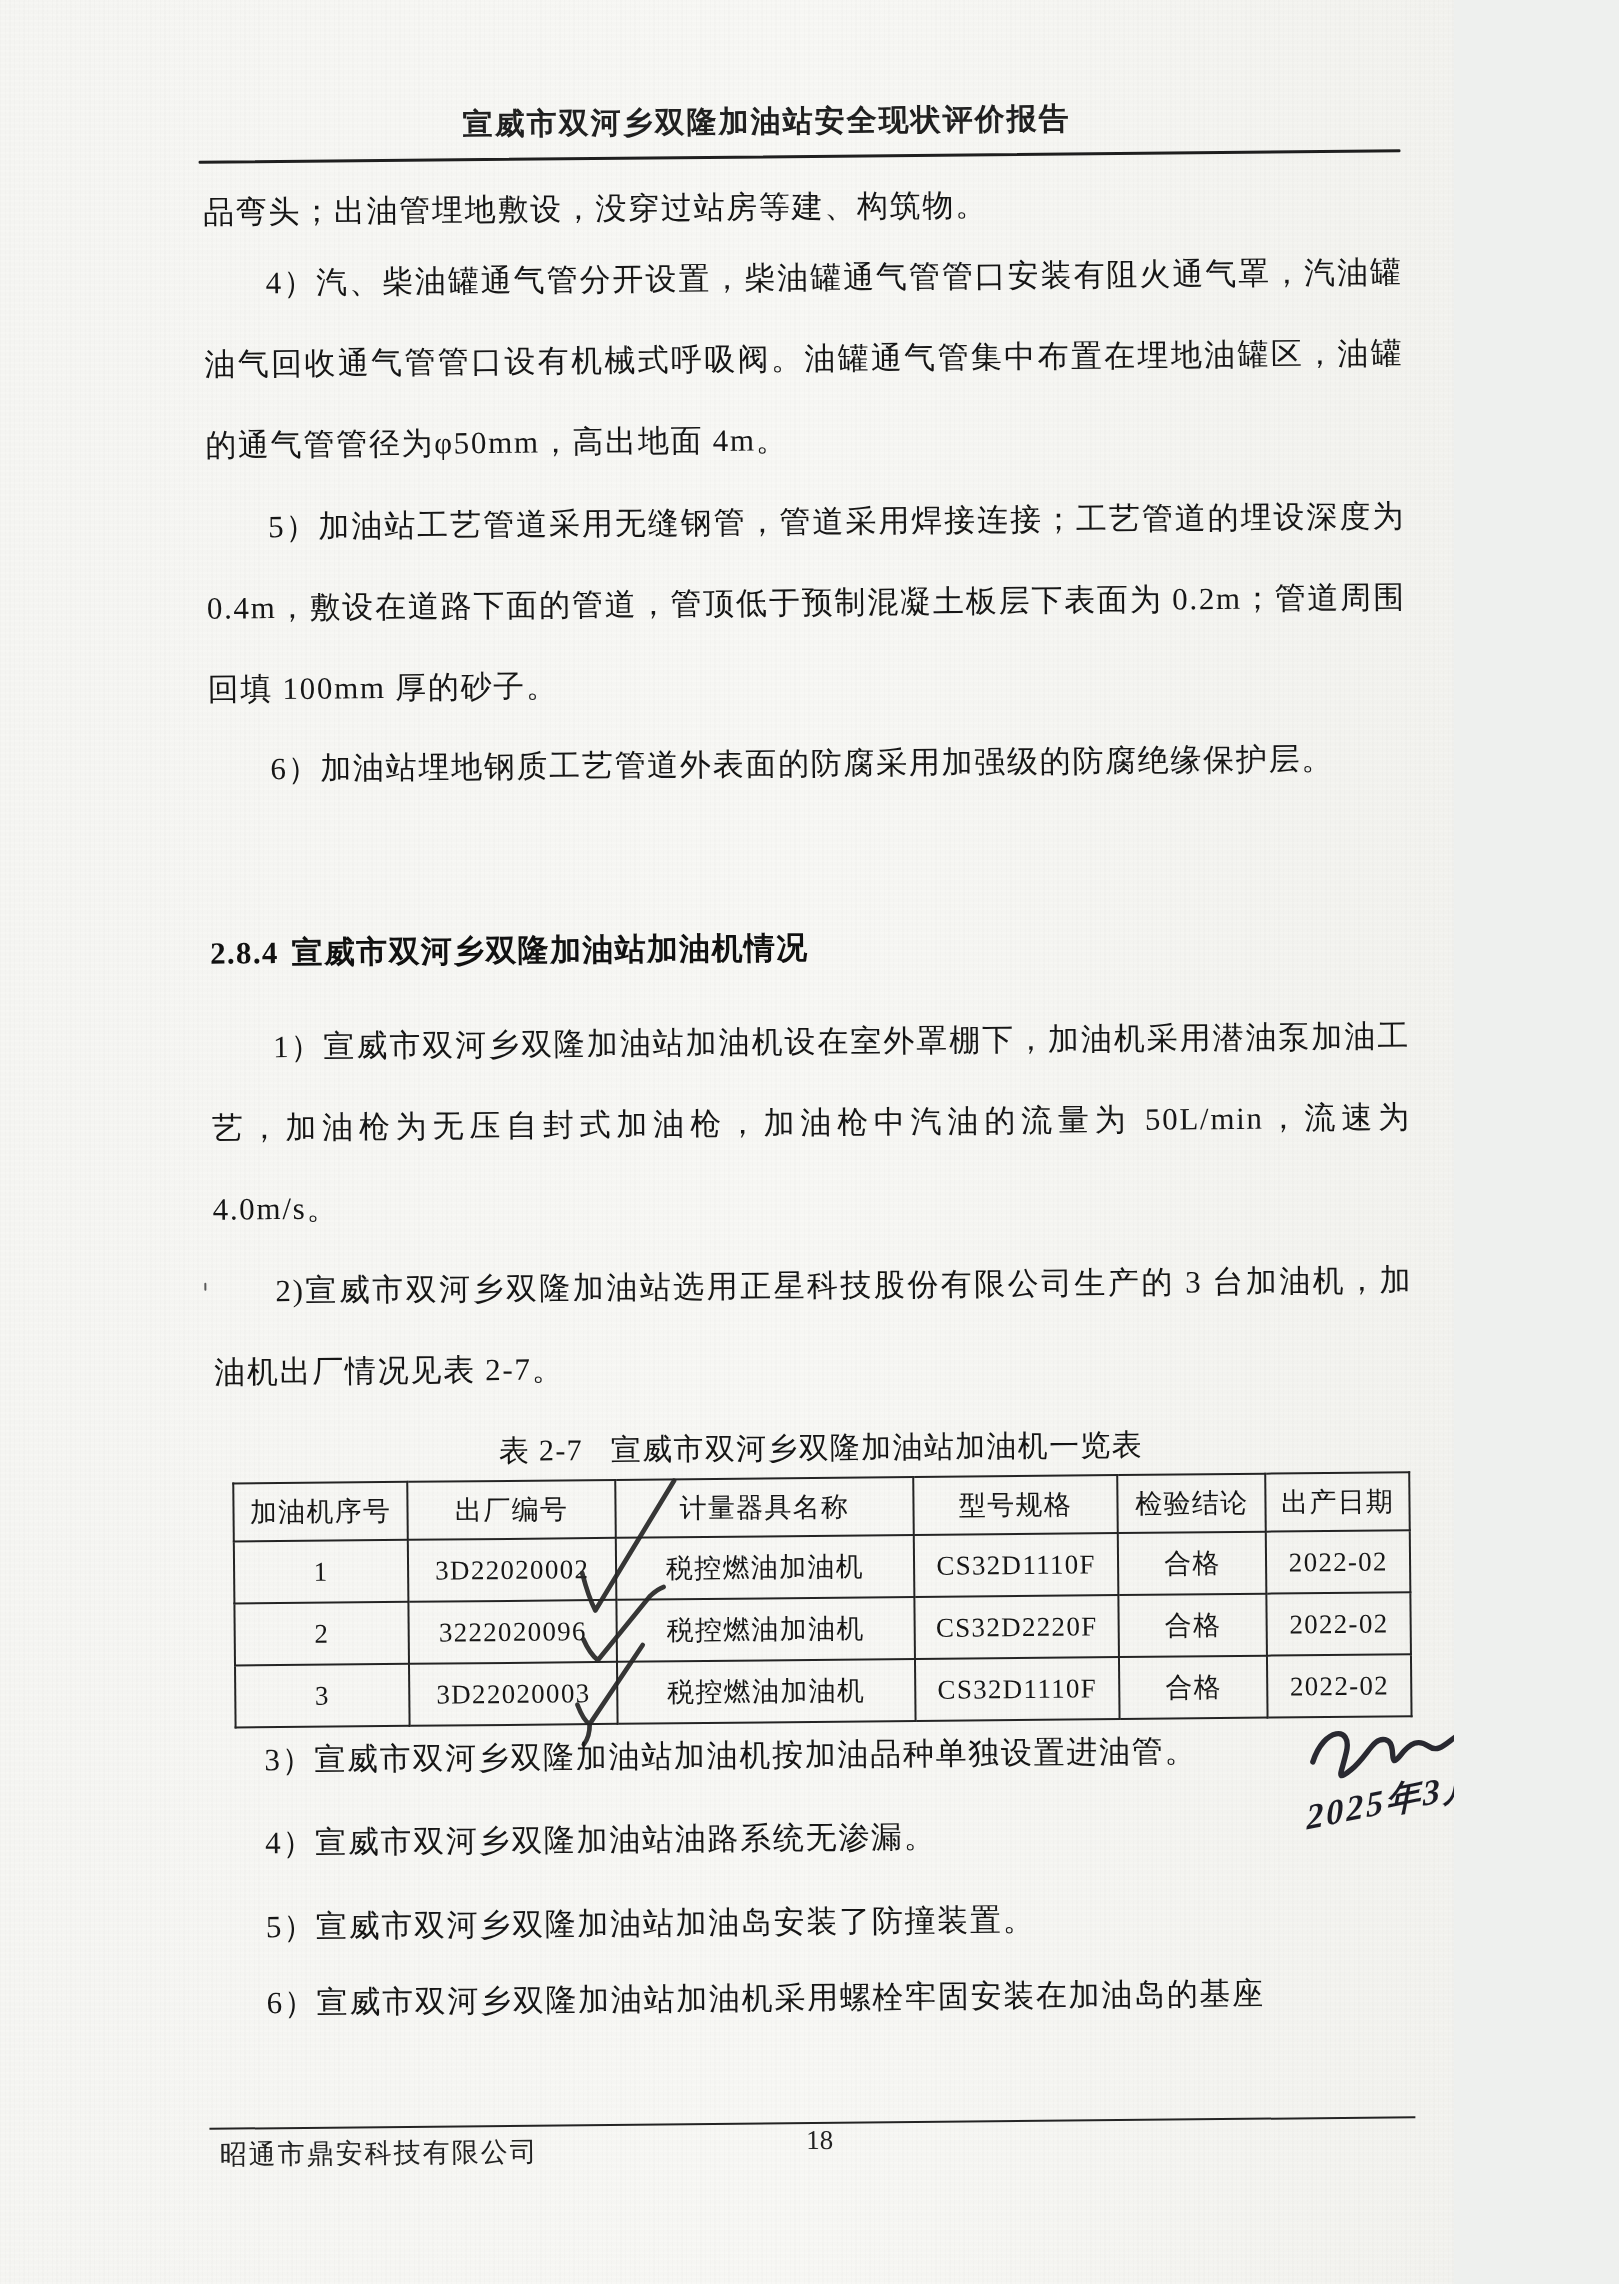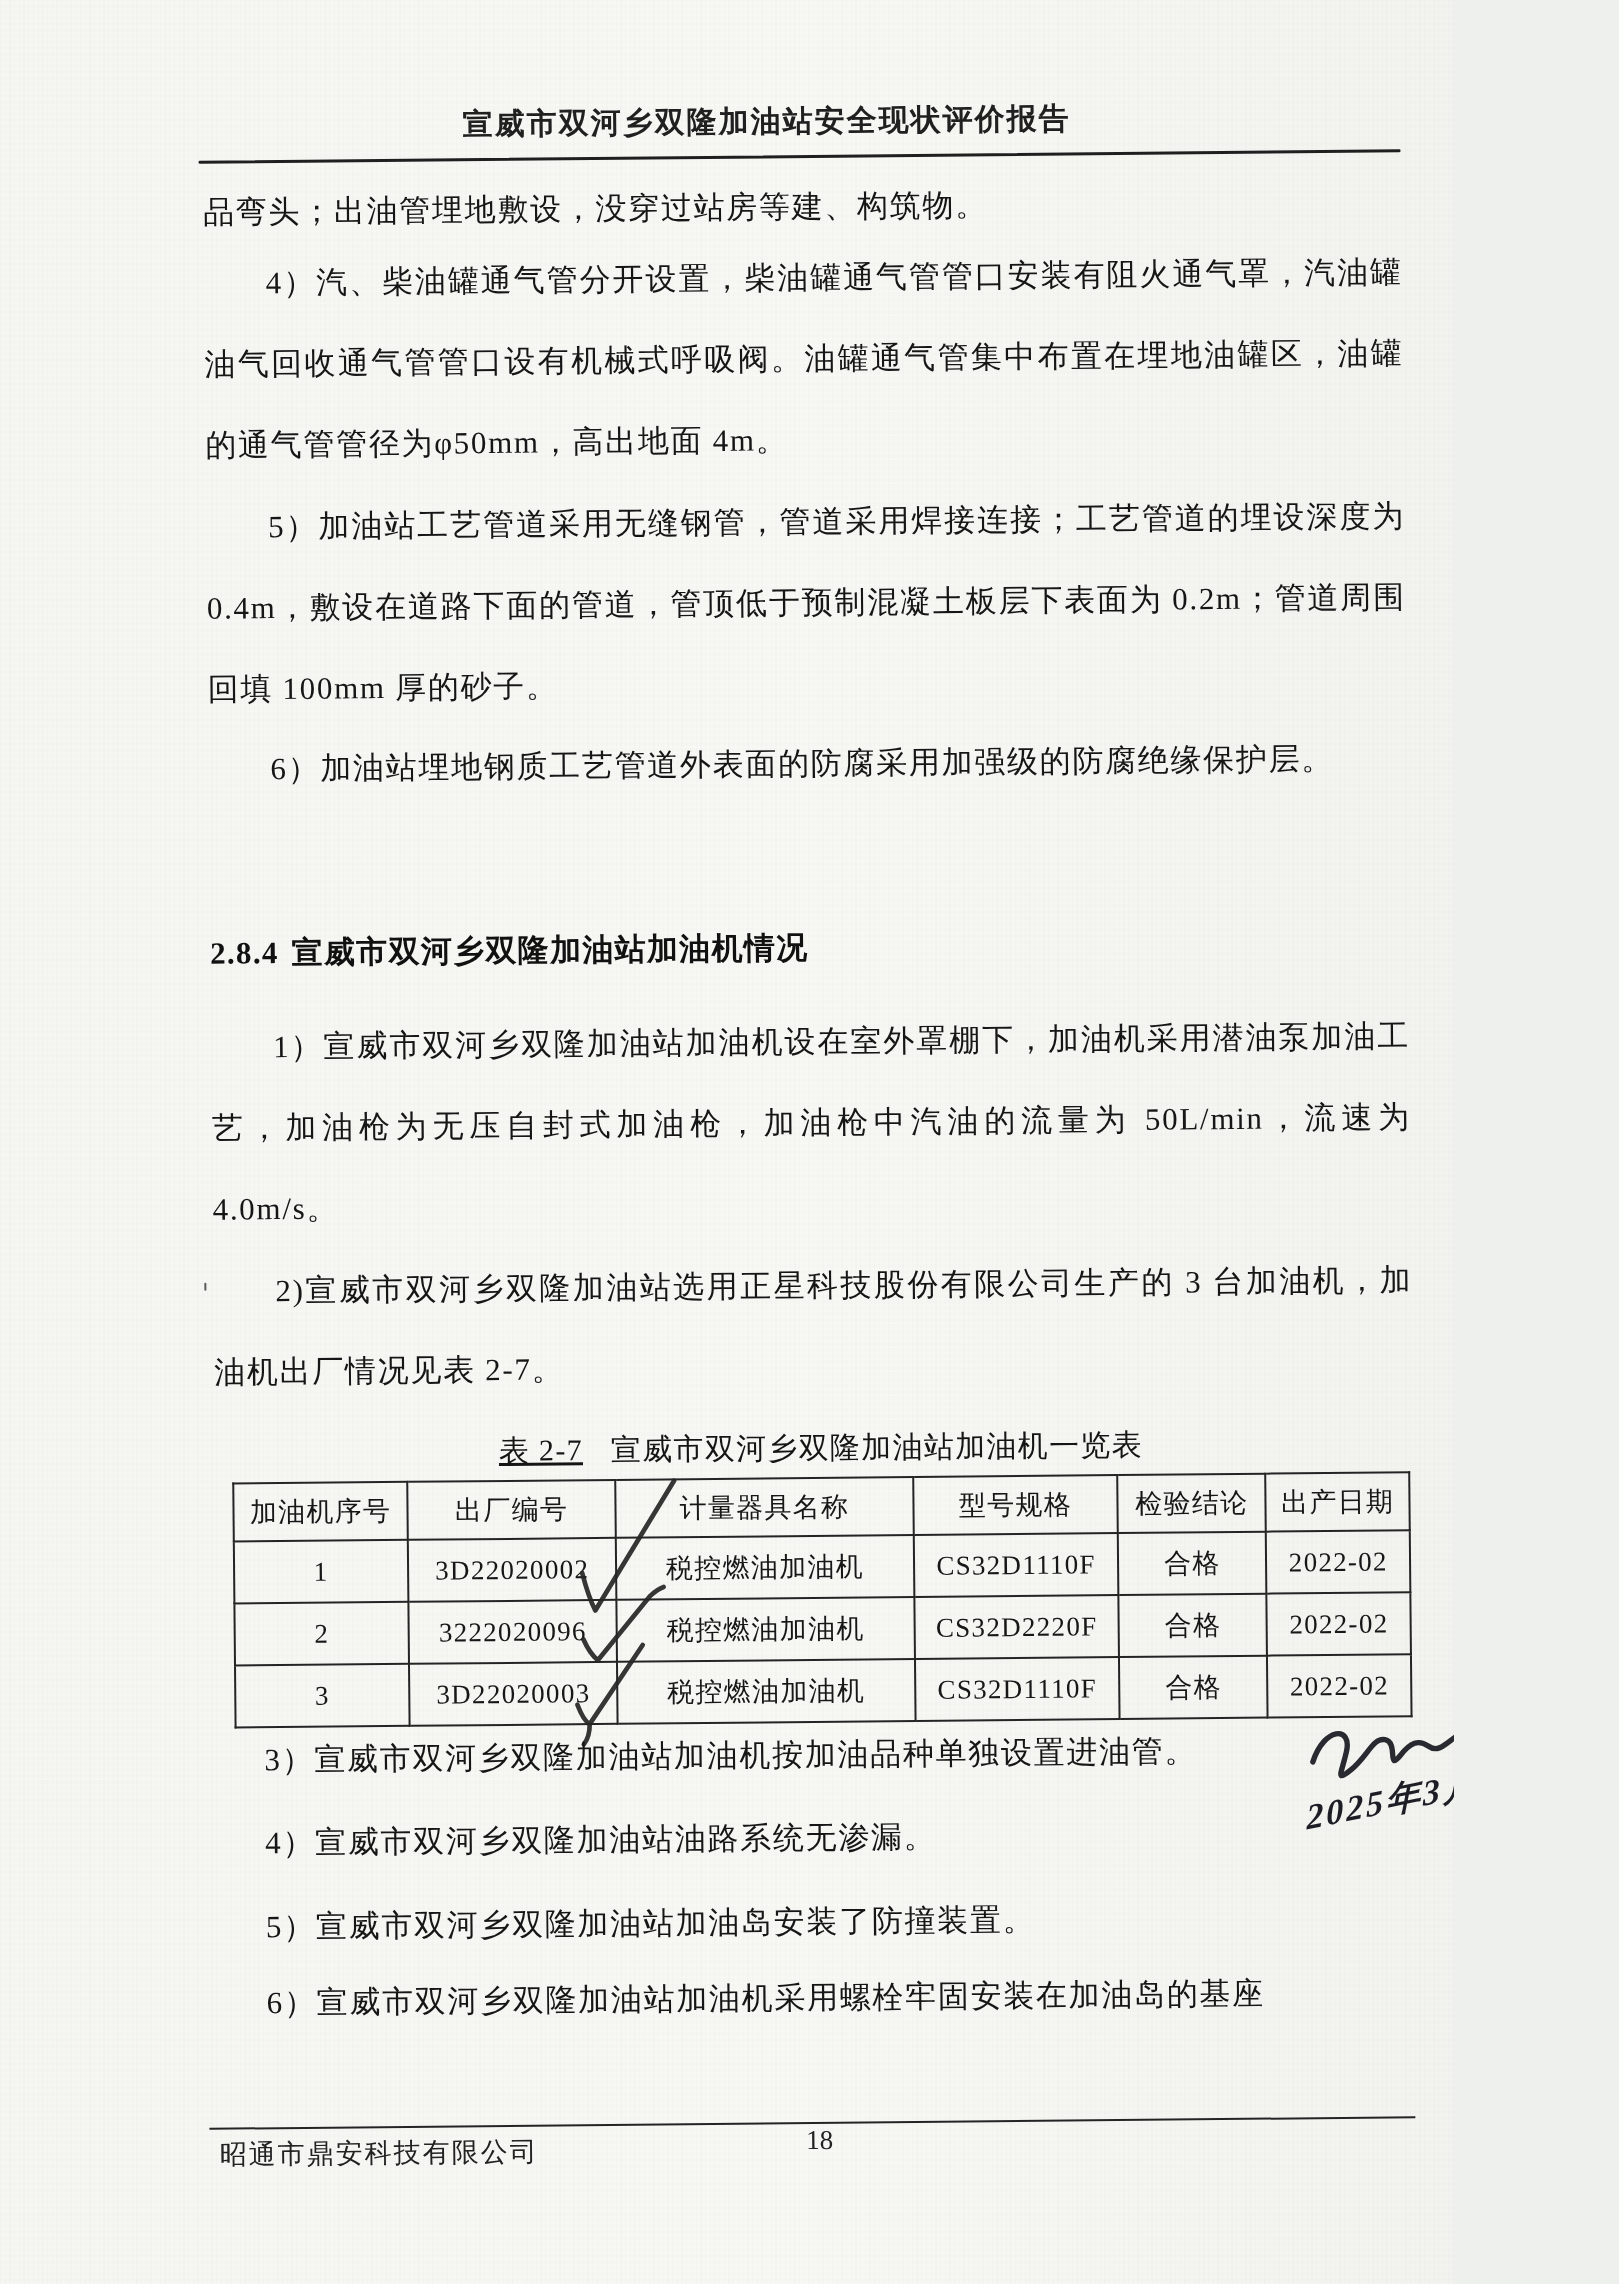--- a/index.html
+++ b/index.html
@@ -49,21 +49,21 @@
   .section-heading{
     left:212px;top:927px;width:1199px;
     font-size:31px;font-weight:700;letter-spacing:1.3px;color:#111;
   }
   .section-heading .num{margin-right:13px;}
   
   .tbl-caption{
     left:229px;top:1428px;width:1178px;
     text-align:center;font-size:30px;letter-spacing:1.3px;color:#151515;
   }
-  .tbl-caption .cap-label{margin-right:28px;text-decoration:underline;}
+  .tbl-caption .cap-label{margin-right:28px;}
   table.dispenser{
     position:absolute;left:229px;top:1477px;width:1178px;
     border-collapse:collapse;table-layout:fixed;
     font-size:27px;color:#171717;
   }
   table.dispenser th,table.dispenser td{
     border:2px solid #242424;
     text-align:center;vertical-align:middle;
     padding:0 4px;letter-spacing:1.3px;
     font-weight:normal;

